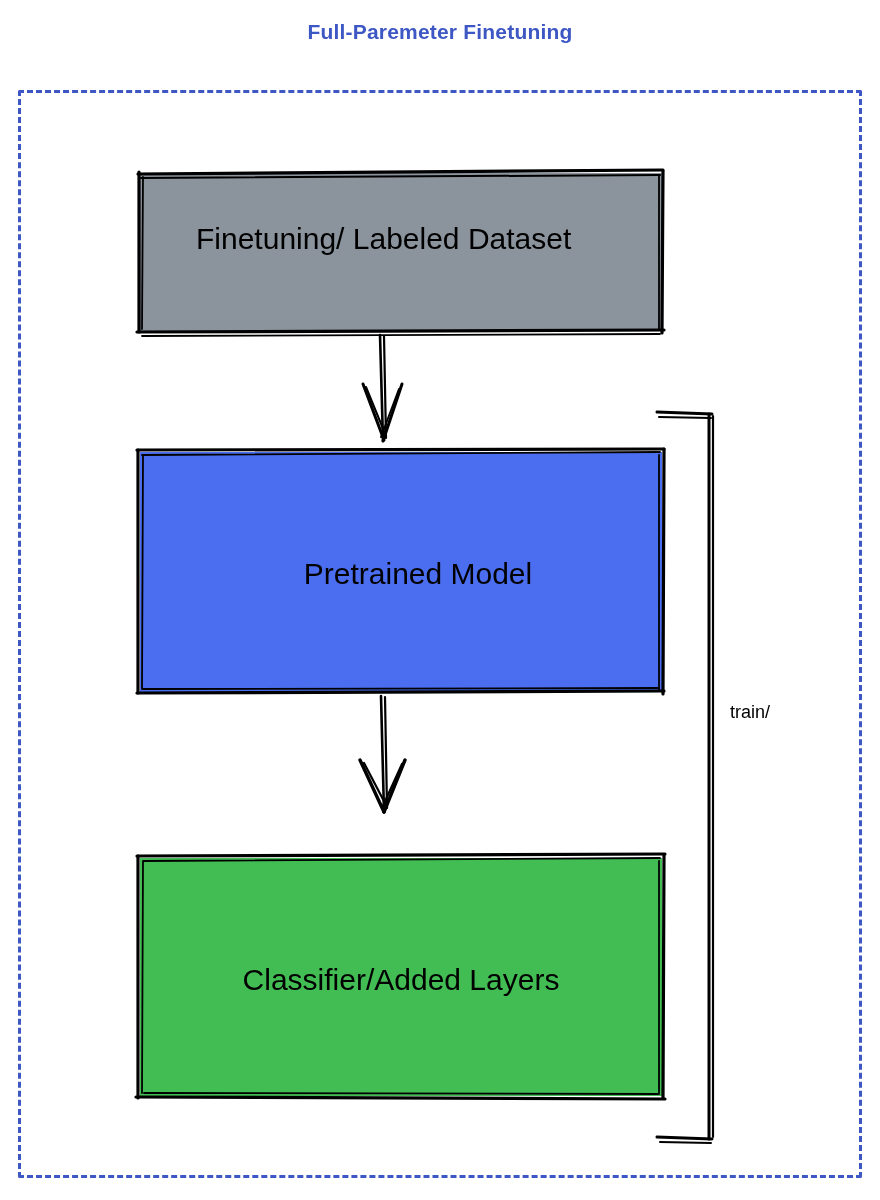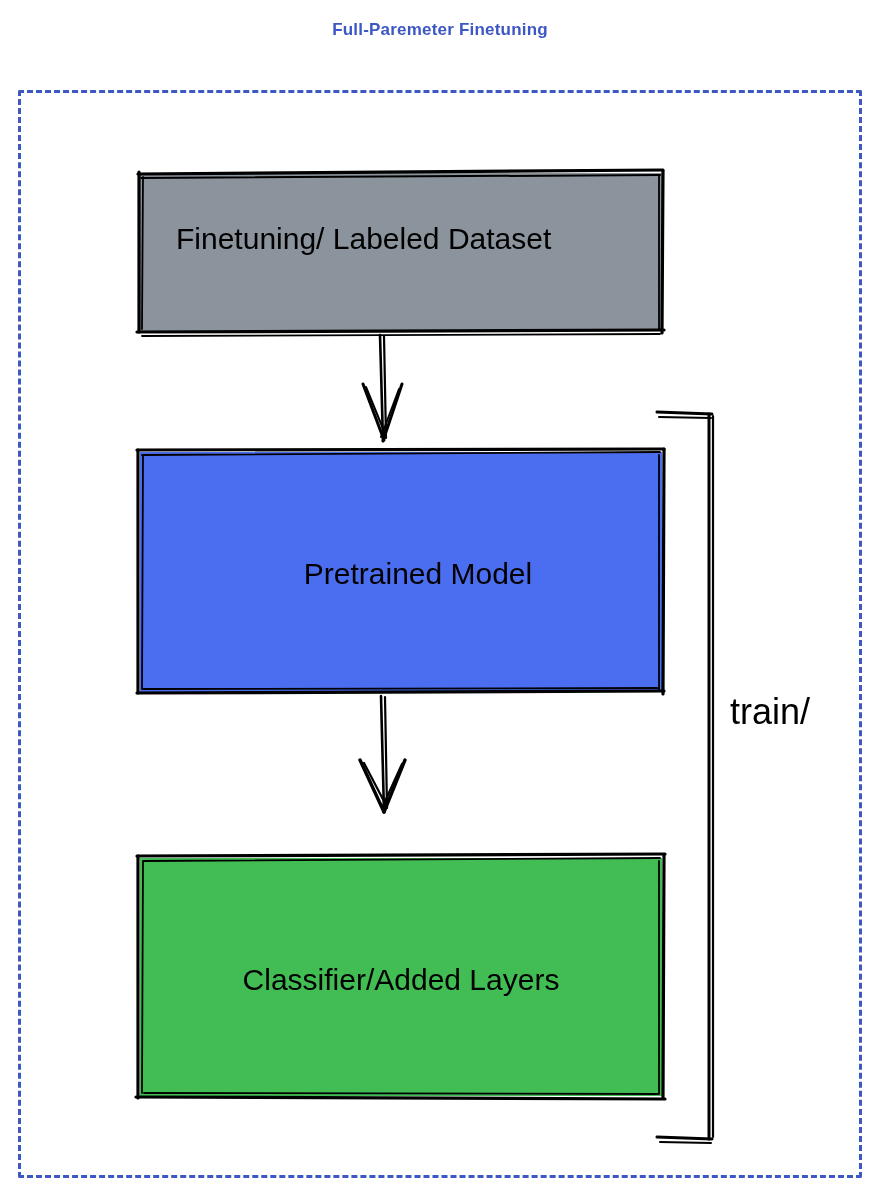--- a/index.html
+++ b/index.html
@@ -22,21 +22,21 @@
     height: 1200px;
   }
 
   .title {
     position: absolute;
     left: 0;
     top: 20px;
     width: 880px;
     text-align: center;
     font-family: "Liberation Sans", sans-serif;
-    font-size: 17px;
+    font-size: 21px;
     font-weight: 700;
     color: #3d57c4;
     letter-spacing: 0.2px;
     white-space: nowrap;
   }
 
   .dashed-frame {
     position: absolute;
     left: 18px;
     top: 90px;
@@ -65,21 +65,21 @@
     color: #000000;
     white-space: nowrap;
   }
 
   .loop-label {
     position: absolute;
     left: 730px;
     top: 694px;
     width: 120px;
     font-family: "Liberation Sans", sans-serif;
-    font-size: 36px;
+    font-size: 18px;
     line-height: 36px;
     color: #000000;
     text-align: left;
   }
   .loop-label span { display: block; }
 </style>
 </head>
 <body>
 
 <div id="diagram-root">
@@ -152,21 +152,21 @@
 
       <path d="M709 414 L709 1139" fill="none" stroke="#000000" stroke-width="3" stroke-linecap="round"></path>
       <path d="M713 416 L713 1137" fill="none" stroke="#000000" stroke-width="2.2" stroke-linecap="round"></path>
 
       <path d="M657 1137 L712 1139" fill="none" stroke="#000000" stroke-width="3" stroke-linecap="round"></path>
       <path d="M660 1142 L711 1143" fill="none" stroke="#000000" stroke-width="2" stroke-linecap="round"></path>
     </g>
 
   </svg>
 
-  <div class="node-label" style="left:140px; top:222px; width:522px; text-align:left; padding-left:36px; box-sizing:border-box;">Finetuning/ Labeled Dataset</div>
+  <div class="node-label" style="left:140px; top:222px; width:522px; text-align:left; padding-left:56px; box-sizing:border-box;">Finetuning/ Labeled Dataset</div>
 
   <div class="node-label" style="left:140px; top:557px; width:556px;">Pretrained Model</div>
 
   <div class="node-label" style="left:140px; top:963px; width:522px;">Classifier/Added Layers</div>
 
   <div class="loop-label">
     <span>train/</span>
   </div>
 
 </div>

